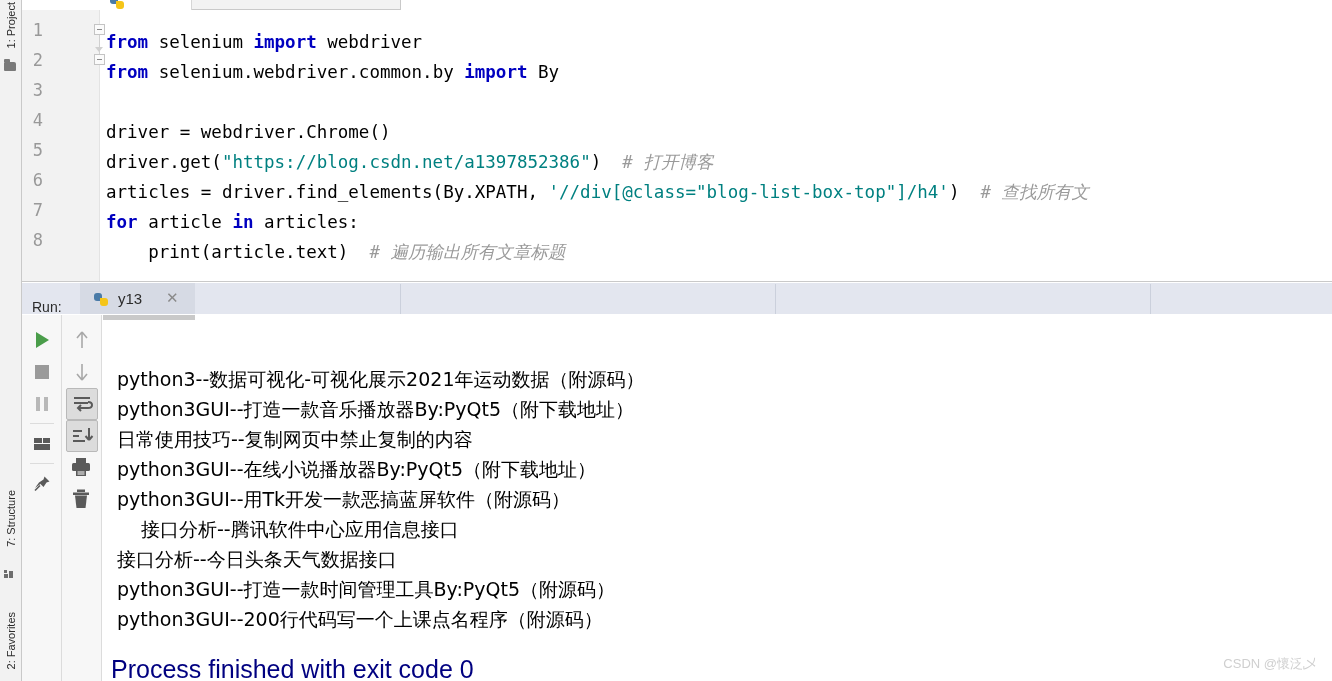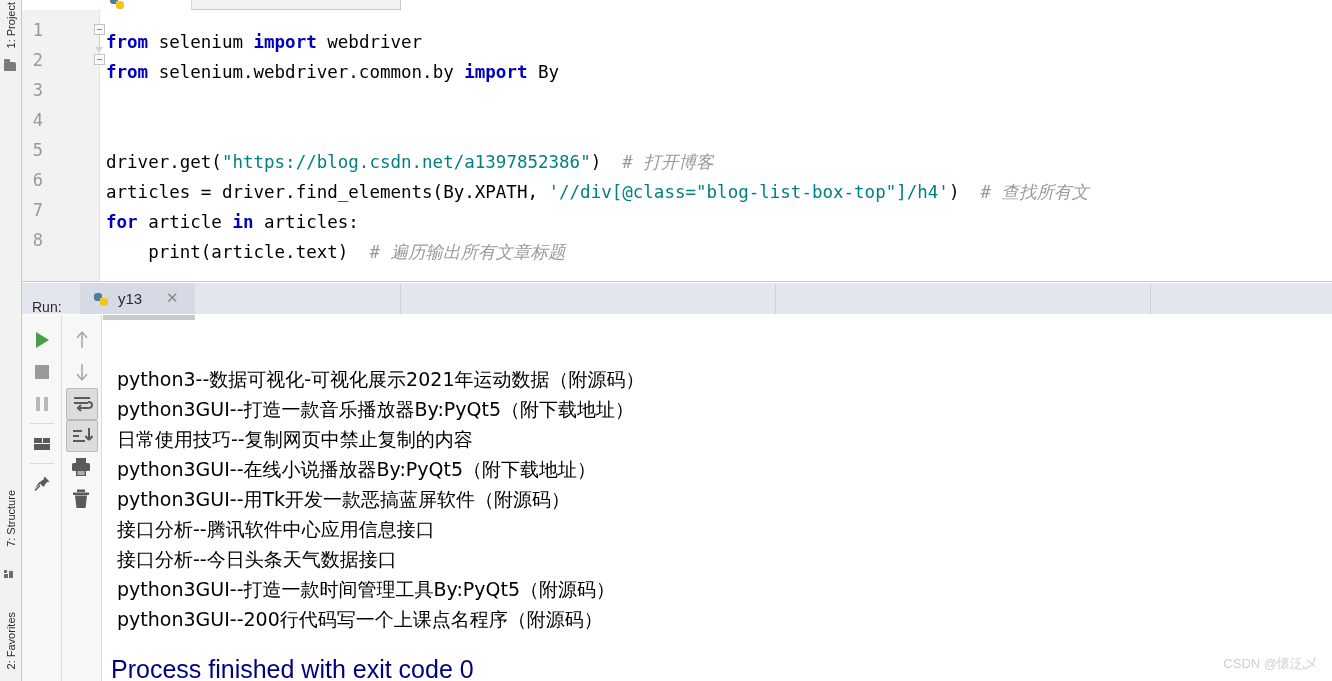--- a/index.html
+++ b/index.html
@@ -320,20 +320,21 @@
       </div>
       <div class="fold" style="top:44px;">
         <span class="fold-box"></span>
       </div>
     </div>
 
     <div class="code-area">
       <div class="cline" style="top:47px;"><span class="kw">from</span> selenium.webdriver.common.by <span class="kw">import</span> By</div>
       <div class="cline" style="top:17px;"><span class="kw">from</span> selenium <span class="kw">import</span> webdriver</div>
       <div class="cline" style="top:77px;"></div>
+      <div class="cline" style="top:107px;">driver = webdriver.Chrome()</div>
       <div class="cline" style="top:137px;">driver.get(<span class="str">"https://blog.csdn.net/a1397852386"</span>)  <span class="cmt">#</span> <span class="cmt-cn">打开博客</span></div>
       <div class="cline" style="top:167px;">articles = driver.find_elements(By.XPATH, <span class="str">'//div[@class="blog-list-box-top"]/h4'</span>)  <span class="cmt">#</span> <span class="cmt-cn">查找所有文</span></div>
       <div class="cline" style="top:227px;">    print(article.text)  <span class="cmt">#</span> <span class="cmt-cn">遍历输出所有文章标题</span></div>
       <div class="cline" style="top:197px;"><span class="kw">for</span> article <span class="kw">in</span> articles:</div>
     </div>
     <div class="editor-bottom-line"></div>
   </div>
 
   <div class="run-header">
     <div class="run-label">Run:</div>
@@ -423,21 +424,21 @@
   </div>
 
   <div class="console">
     <div class="scroll-stub"></div>
 
     <div class="oline" style="top:52px;text-align:right;">python3--数据可视化-可视化展示2021年运动数据（附源码）</div>
     <div class="oline" style="top:82px;">python3GUI--打造一款音乐播放器By:PyQt5（附下载地址）</div>
     <div class="oline" style="top:112px;">日常使用技巧--复制网页中禁止复制的内容</div>
     <div class="oline" style="top:142px;">python3GUI--在线小说播放器By:PyQt5（附下载地址）</div>
     <div class="oline" style="top:172px;">python3GUI--用Tk开发一款恶搞蓝屏软件（附源码）</div>
-    <div class="oline" style="top:202px;">接口分析--腾讯软件中心应用信息接口</div>
+    <div class="oline" style="top:202px;margin-left:24px;">接口分析--腾讯软件中心应用信息接口</div>
     <div class="oline" style="top:232px;">接口分析--今日头条天气数据接口</div>
     <div class="oline" style="top:262px;">python3GUI--打造一款时间管理工具By:PyQt5（附源码）</div>
     <div class="oline" style="top:292px;">python3GUI--200行代码写一个上课点名程序（附源码）</div>
 
     <div class="finline" style="top:340px;">Process finished with exit code 0</div>
 
     <div class="watermark">CSDN @懷泛乄</div>
   </div>
 
 </div>

